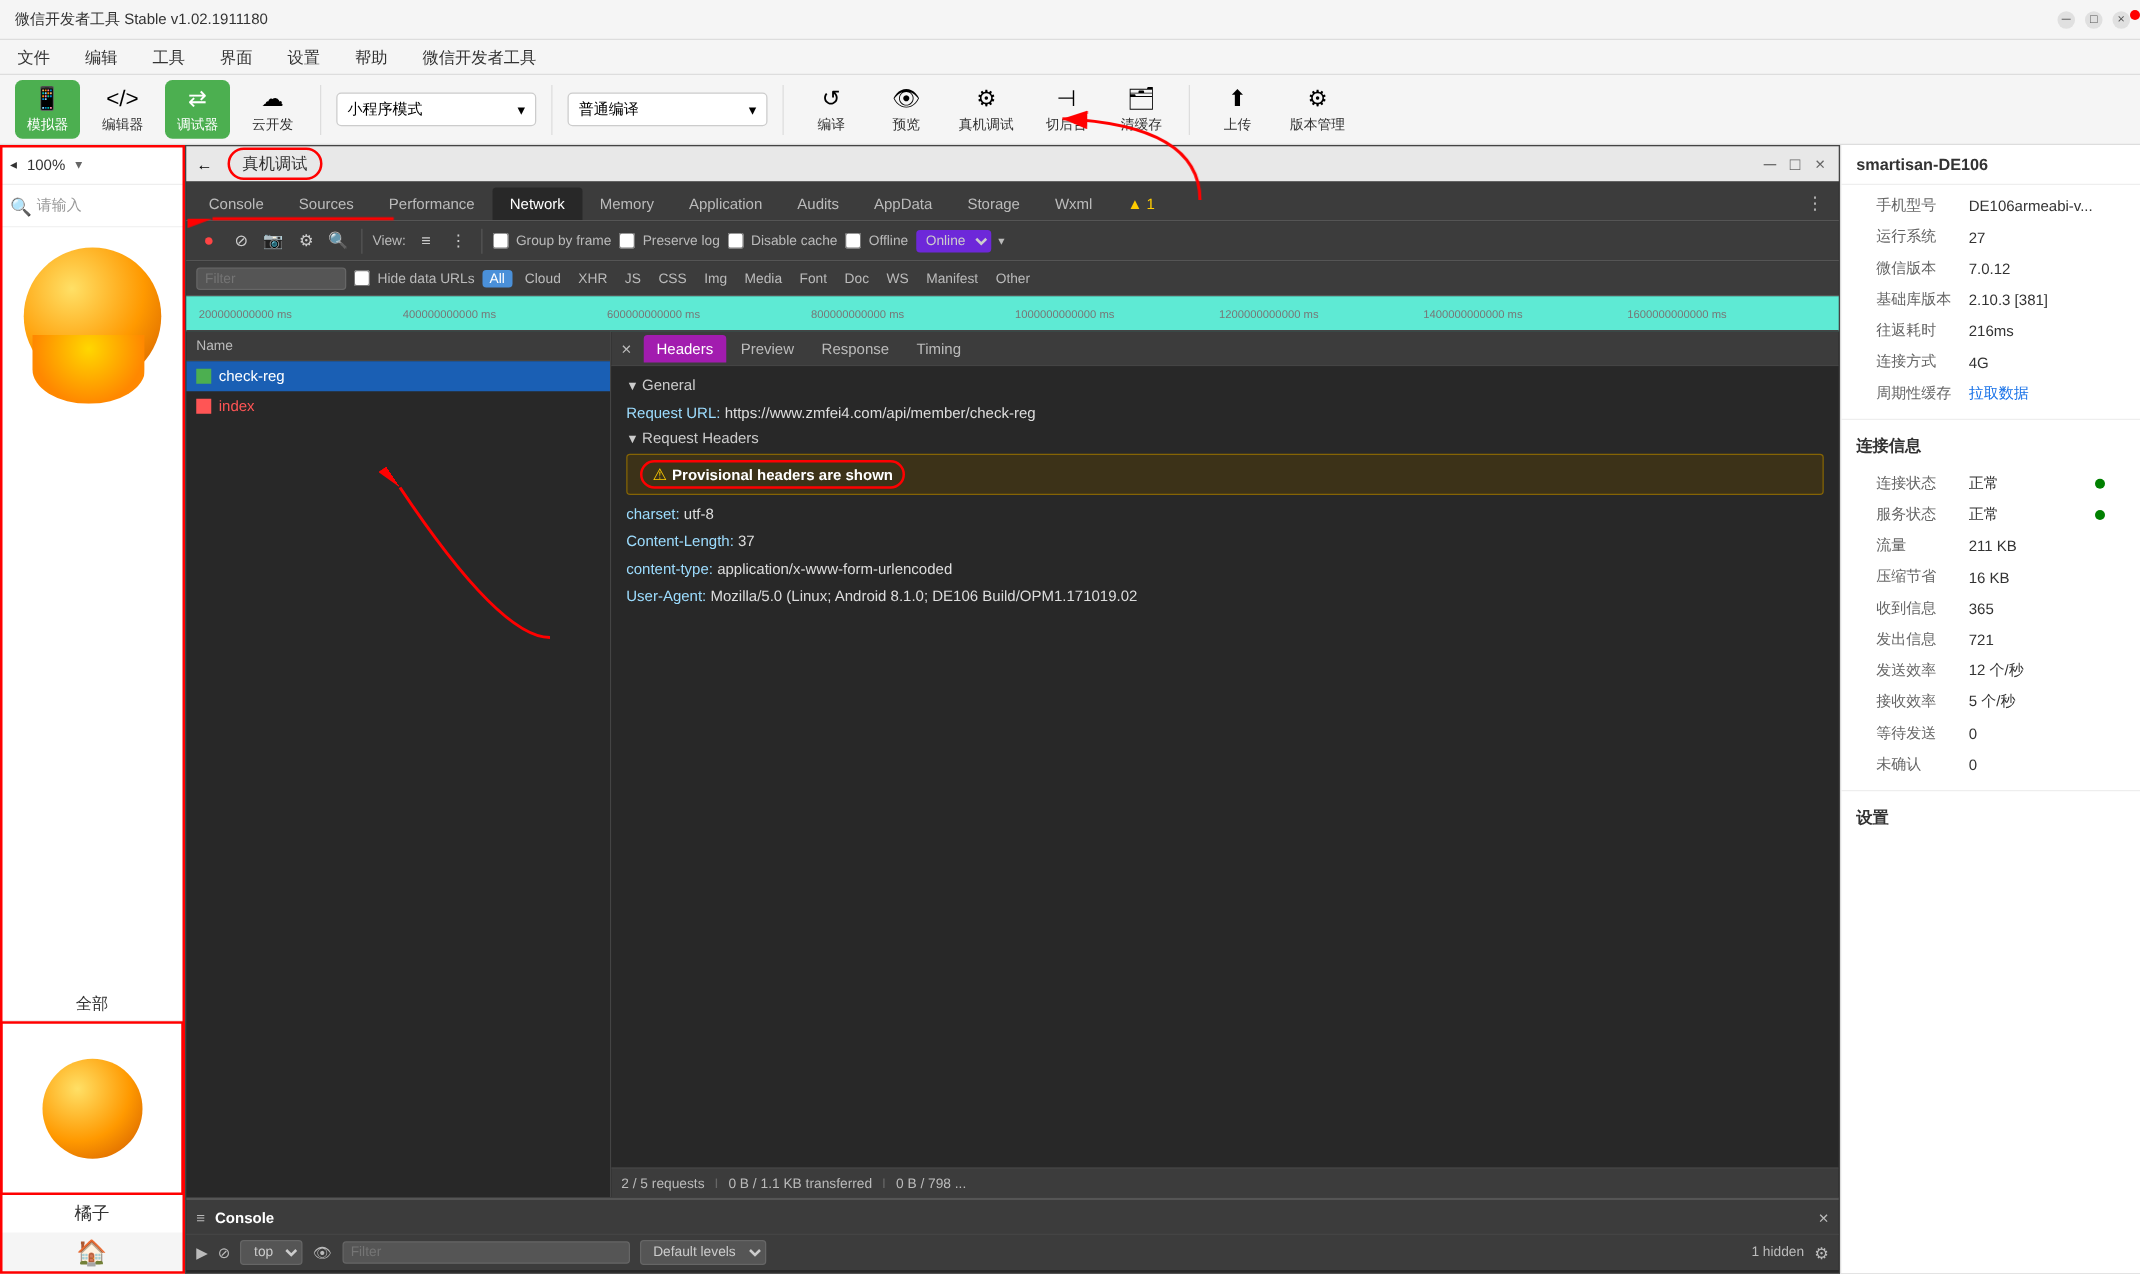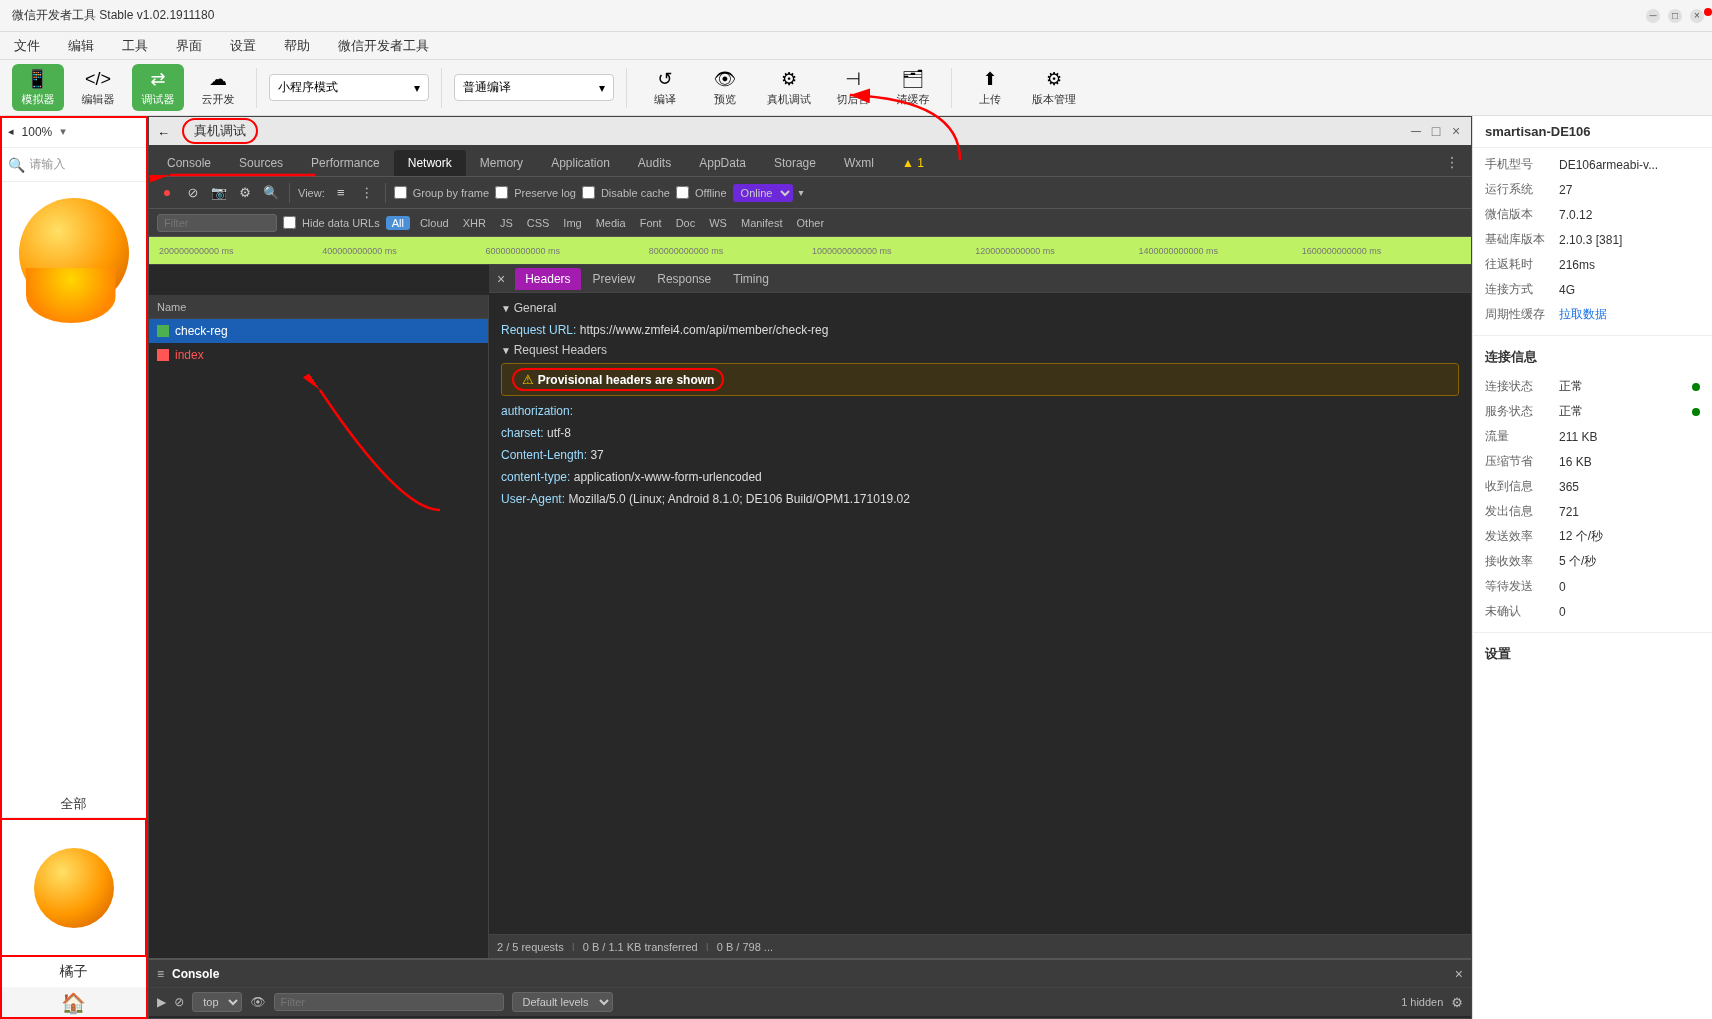--- a/index.html
+++ b/index.html
@@ -191,21 +191,21 @@
       border-bottom: 1px solid #555;
     }
     .dt-filter-input { background: #555; border: 1px solid #666; color: #ccc; font-size: 11px; padding: 2px 6px; border-radius: 3px; width: 120px; }
     .dt-filter-checkbox { margin-right: 2px; }
     .dt-filter-label { font-size: 11px; color: #bbb; }
     .dt-filter-tag { font-size: 11px; color: #fff; background: #4a90d9; padding: 1px 6px; border-radius: 3px; cursor: pointer; }
     .dt-filter-type { font-size: 11px; color: #bbb; cursor: pointer; padding: 2px 4px; }
 
     
     .dt-timeline {
-      background: #bef264;
+      background: #5eead4;
       height: 28px;
       display: flex;
       align-items: center;
       padding: 0 8px;
       border-bottom: 1px solid #444;
       overflow: hidden;
     }
 
     
     .dt-network-content {
@@ -213,21 +213,20 @@
       display: flex;
       overflow: hidden;
     }
 
     
     .dt-request-list {
       width: 340px;
       border-right: 1px solid #444;
       display: flex;
       flex-direction: column;
-      margin-top: 30px;
     }
     .dt-req-header {
       background: #3c3c3c;
       height: 24px;
       display: flex;
       align-items: center;
       padding: 0 8px;
       font-size: 11px;
       color: #bbb;
       border-bottom: 1px solid #444;
@@ -357,21 +356,21 @@
       font-weight: bold;
       color: #333;
       border-bottom: 1px solid #eee;
     }
     .rp-section {
       padding: 4px 0;
     }
     .rp-row {
       display: flex;
       align-items: center;
-      padding: 4px 12px;
+      padding: 4px 28px;
       gap: 4px;
     }
     .rp-key { font-size: 12px; color: #666; width: 70px; flex-shrink: 0; }
     .rp-val { font-size: 12px; color: #333; flex: 1; }
     .rp-val.link { color: #1a73e8; cursor: pointer; }
     .rp-status-dot { width: 8px; height: 8px; border-radius: 50%; background: #4CAF50; flex-shrink: 0; }
     .rp-divider { height: 1px; background: #eee; margin: 4px 0; }
     .rp-section-title { font-size: 13px; font-weight: bold; color: #333; padding: 8px 12px 4px; }
     .rp-settings-title { font-size: 13px; font-weight: bold; color: #333; padding: 8px 12px 4px; }
 
@@ -643,24 +642,20 @@
 
           <div class="dt-section-title">Request Headers</div>
 
           <div class="dt-warning-box">
             <div style="border:2px solid red; border-radius:18px; padding:2px 8px; display:flex; align-items:center; gap:4px;">
               <span class="dt-warning-icon">⚠</span>
               <span class="dt-warning-text">Provisional headers are shown</span>
             </div>
           </div>
 
-          <div class="dt-detail-row">
-            <span class="dt-detail-key">authorization:</span>
-            <span class="dt-detail-val"></span>
-          </div>
           <div class="dt-detail-row">
             <span class="dt-detail-key">charset:</span>
             <span class="dt-detail-val">utf-8</span>
           </div>
           <div class="dt-detail-row">
             <span class="dt-detail-key">Content-Length:</span>
             <span class="dt-detail-val">37</span>
           </div>
           <div class="dt-detail-row">
             <span class="dt-detail-key">content-type:</span>

